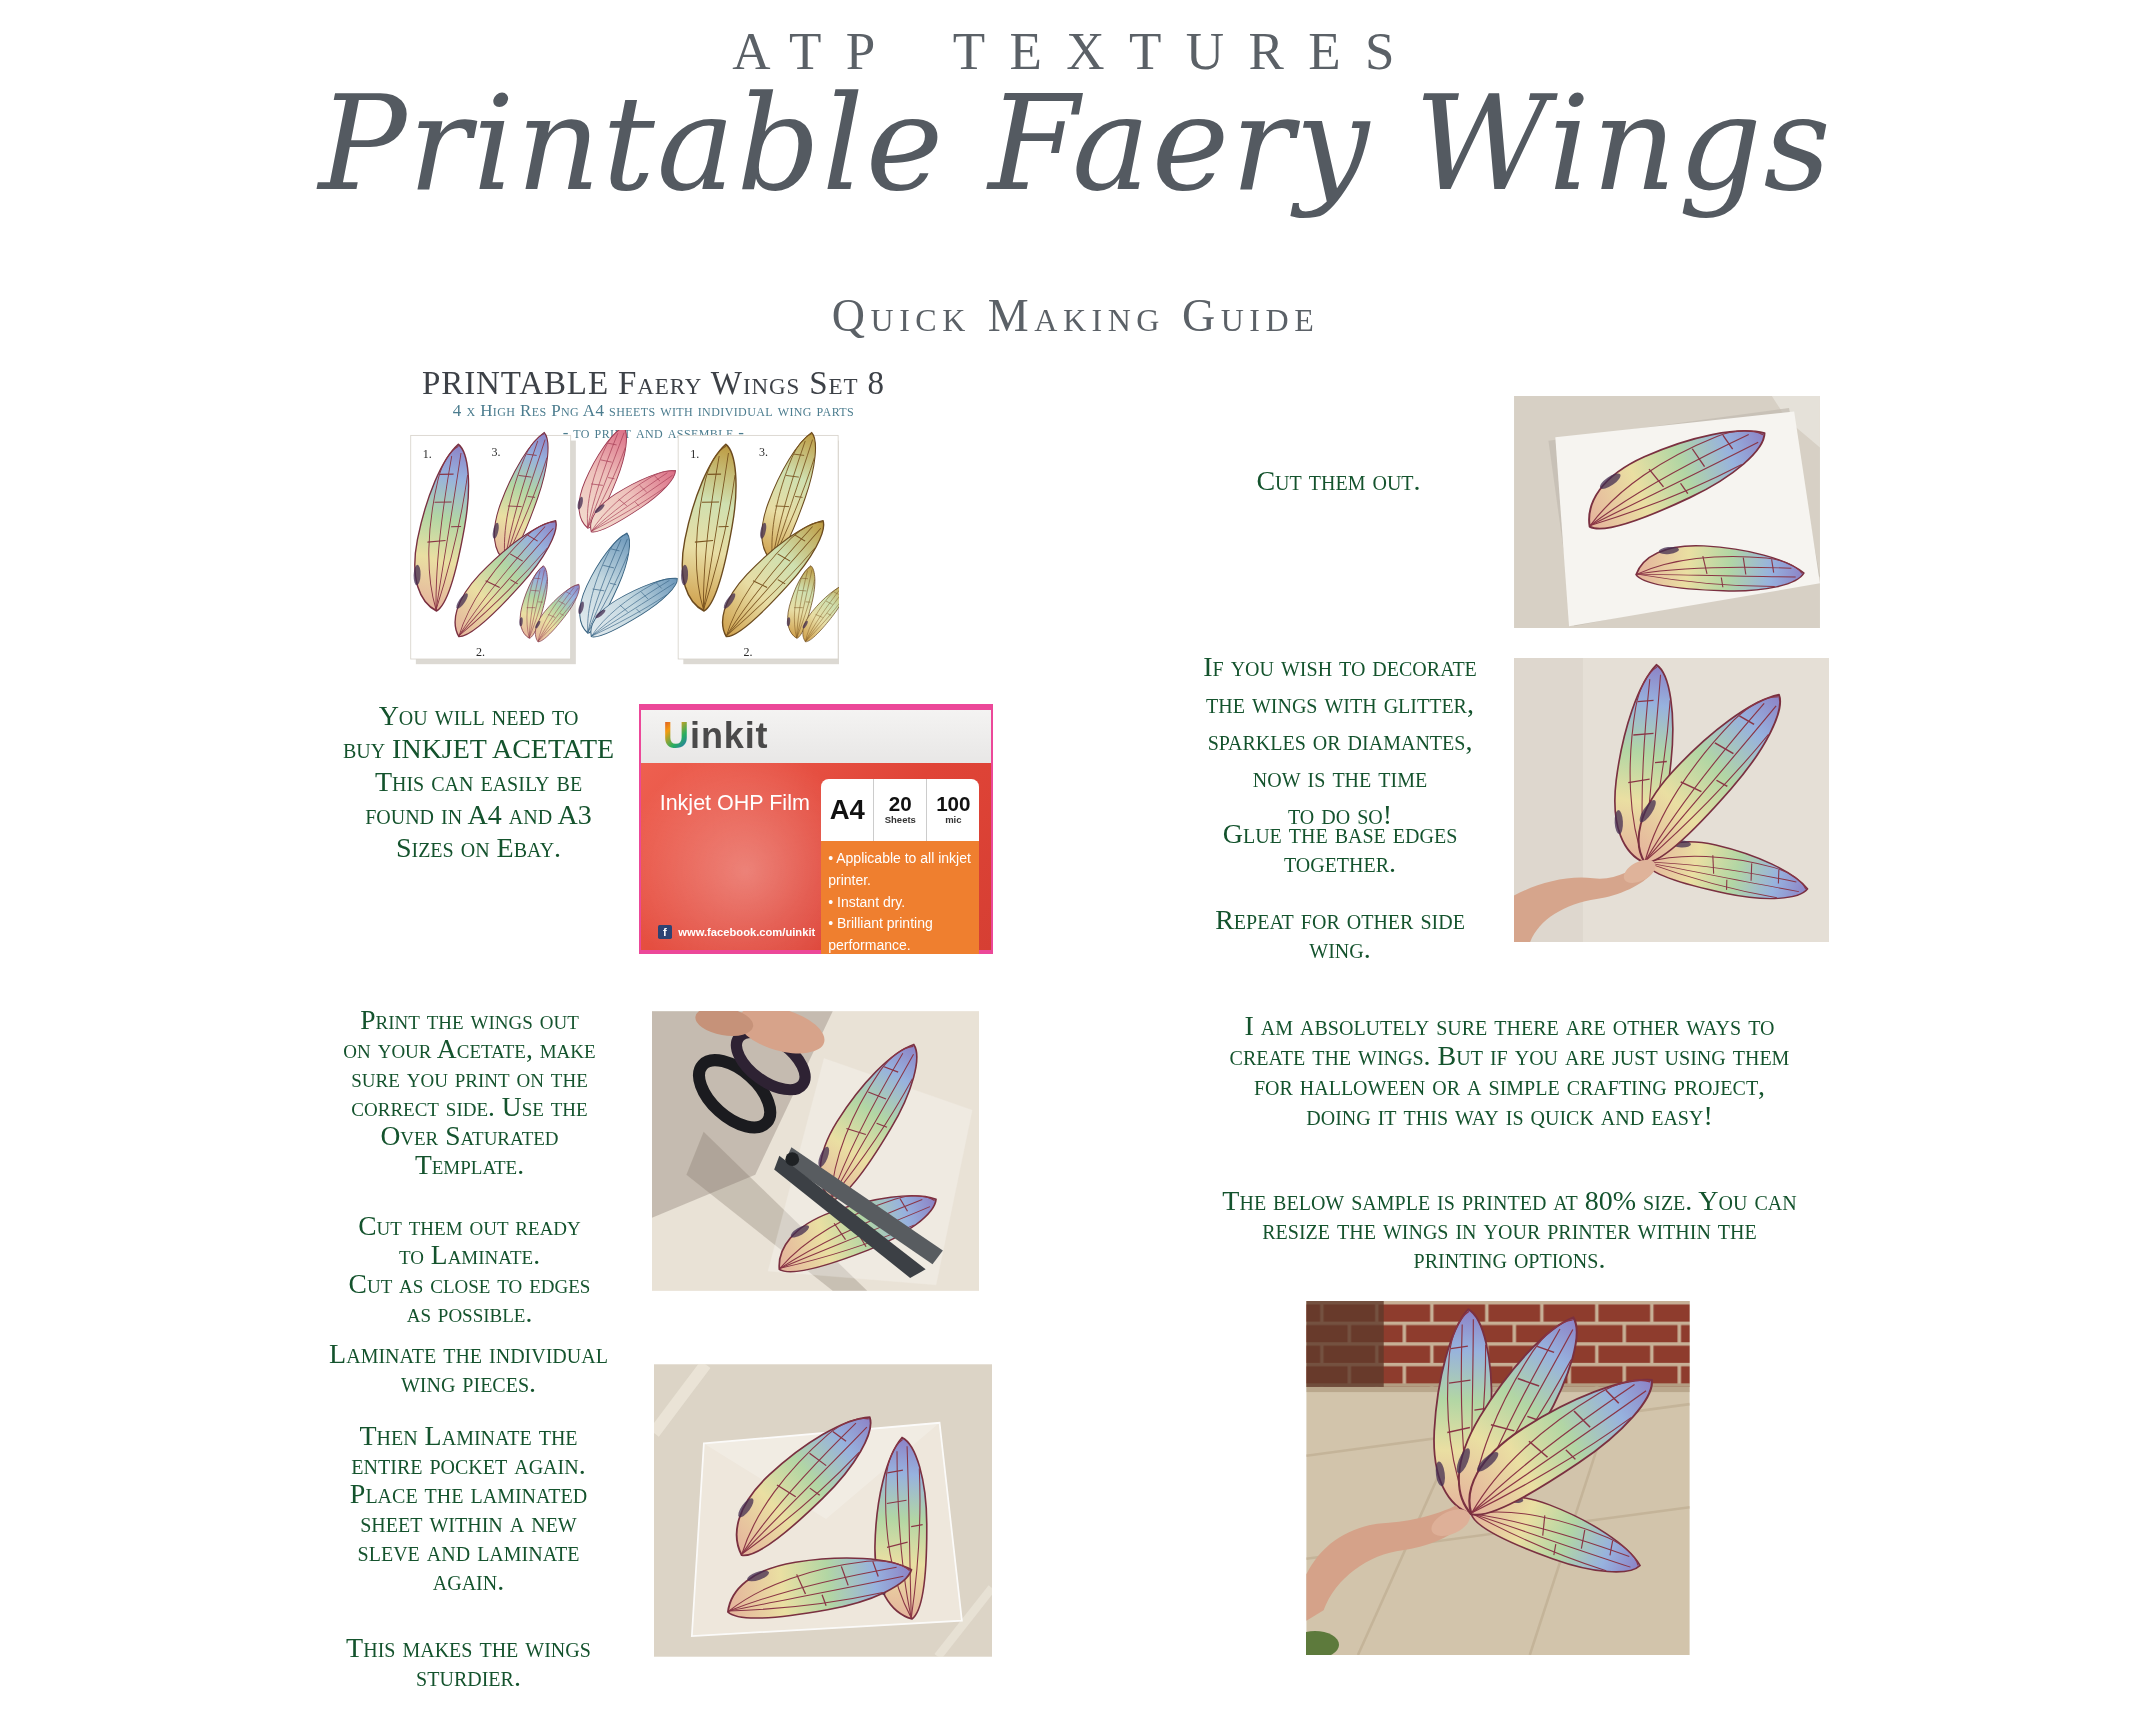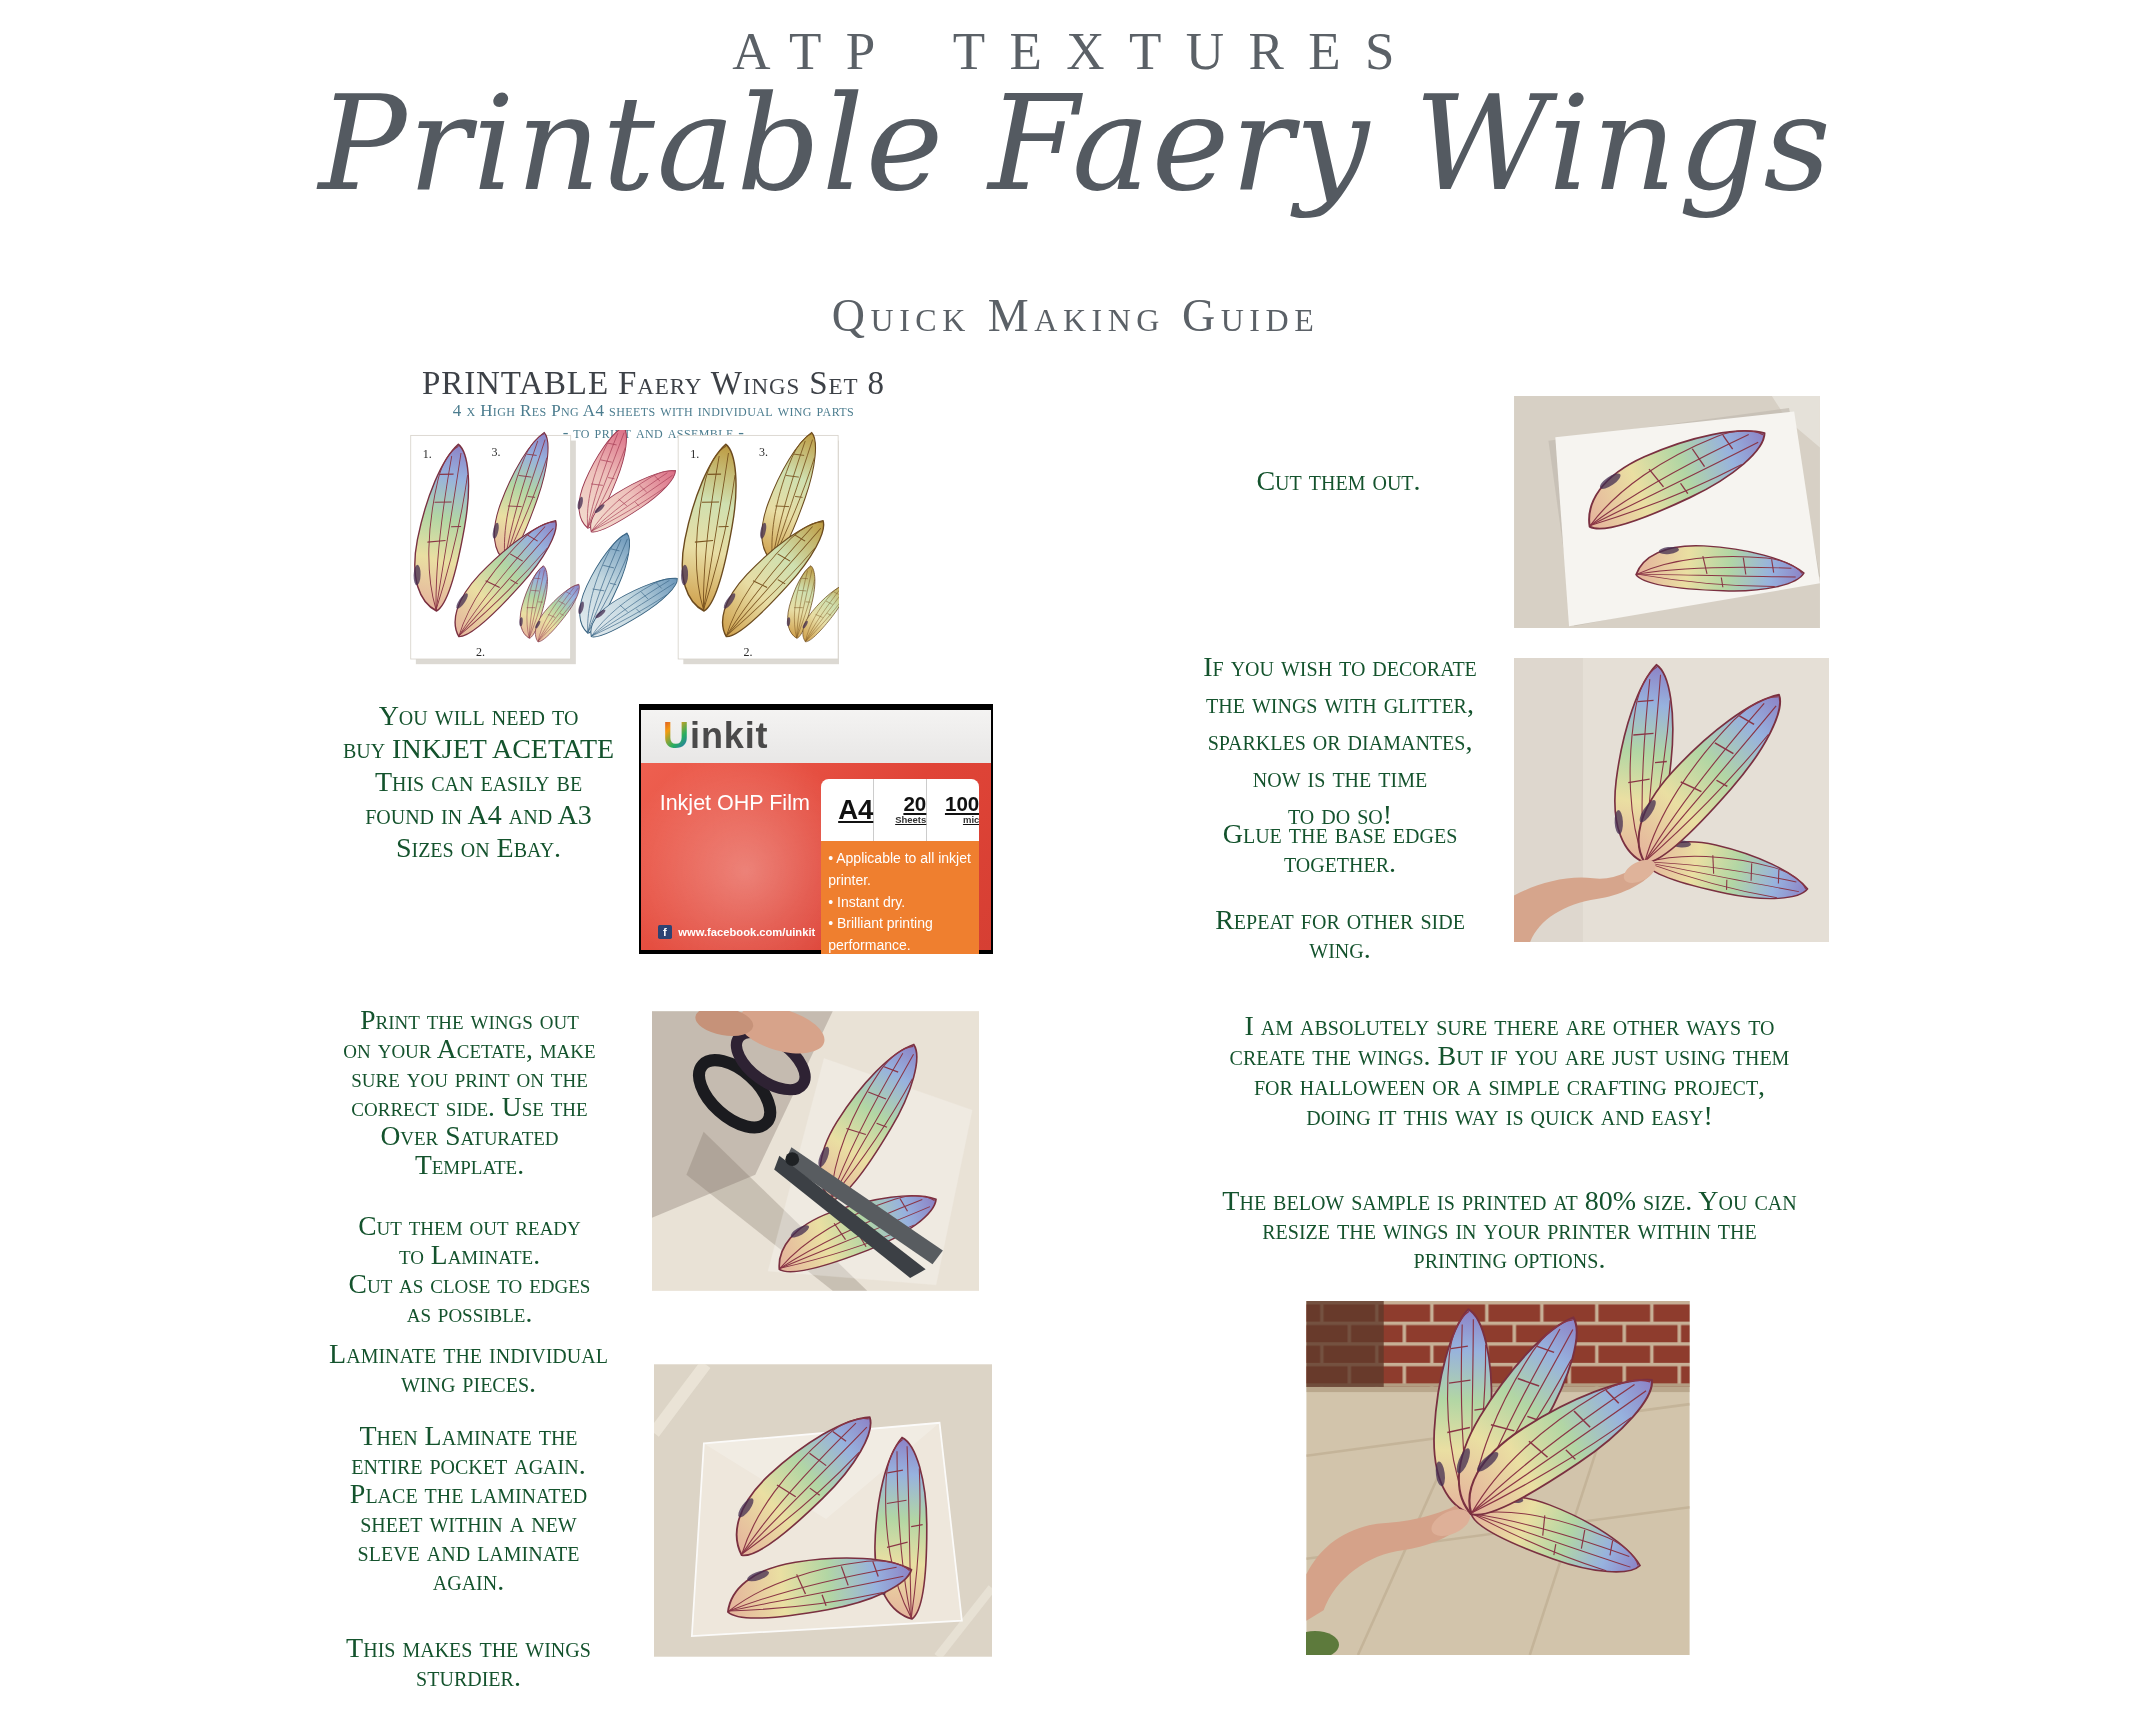--- a/index.html
+++ b/index.html
@@ -41,40 +41,40 @@
   .photo{position:absolute;overflow:hidden;}
   .photo svg{display:block;}
   .ph-templates{left:409px;top:430px;width:430px;height:237px;}
   .ph-cut{left:1514px;top:396px;width:306px;height:232px;}
   .ph-glue{left:1514px;top:658px;width:315px;height:284px;}
   .ph-scissors{left:652px;top:1011px;width:327px;height:280px;}
   .ph-laminate{left:654px;top:1364px;width:338px;height:293px;}
   .ph-final{left:1306px;top:1301px;width:384px;height:354px;}
 
   
-  .uk-photo{left:639px;top:704px;width:354px;height:250px;background:#000000;
+  .uk-photo{left:639px;top:704px;width:354px;height:250px;background:#ec4899;
             font-family:"Liberation Sans",sans-serif;}
   .uk-box{position:absolute;left:1.7px;top:6px;right:1.7px;bottom:4.3px;}
   .uk-top{position:absolute;left:0;top:0;right:0;height:53px;
           background:linear-gradient(180deg,#f4f3f2,#e8e7e6);}
   .uk-logo{position:absolute;left:22.4px;top:5.2px;font-size:36px;font-weight:bold;
            letter-spacing:0.9px;color:#4a4a4a;}
   .uk-logo-u{color:#c0392b;}
   @supports (-webkit-background-clip:text){
     .uk-logo-u{background:linear-gradient(135deg,#d32f2f 0%,#f39c12 30%,#27ae60 60%,#2962cc 90%);
                -webkit-background-clip:text;background-clip:text;color:transparent;}
   }
   .uk-body{position:absolute;left:0;top:53px;right:0;bottom:0;
            background:radial-gradient(circle at 30% 58%,rgba(255,255,255,0.30),rgba(255,255,255,0) 46%),
                       linear-gradient(135deg,#ee6050 0%,#e04437 55%,#d63f33 100%);}
   .uk-name{position:absolute;left:19px;top:27.5px;font-size:21.5px;color:#ffffff;font-weight:500;}
   .uk-panel{position:absolute;right:12px;top:15.5px;width:158px;border-radius:7.7px;overflow:hidden;}
   .uk-spec{display:flex;background:#ffffff;height:62px;}
-  .uk-cell{flex:1;display:flex;flex-direction:column;align-items:flex-end;justify-content:center;
-           border-right:0.9px solid #cccccc;color:#111111;text-decoration:underline;}
+  .uk-cell{flex:1;display:flex;flex-direction:column;align-items:center;justify-content:center;
+           border-right:0.9px solid #cccccc;color:#111111;}
   .uk-cell:last-child{border-right:none;}
   .uk-a4{font-size:27.5px;font-weight:bold;}
   .uk-num{font-size:20.6px;font-weight:bold;line-height:20.6px;}
   .uk-unit{font-size:9.5px;font-weight:bold;color:#333333;}
   .uk-feat{background:#ef7f2f;color:#ffffff;padding:7.7px 6.9px 8.6px 6.9px;font-size:14px;line-height:1.55;}
   .uk-fb{position:absolute;left:17px;bottom:10.3px;display:flex;align-items:center;gap:6px;}
   .uk-fb-icon{width:14.6px;height:14.6px;background:#2d4373;color:#ffffff;font-size:11.2px;font-weight:bold;
               display:inline-flex;align-items:center;justify-content:center;border-radius:1.7px;}
   .uk-fb-url{color:#ffffff;font-size:11.2px;font-weight:bold;}
 

